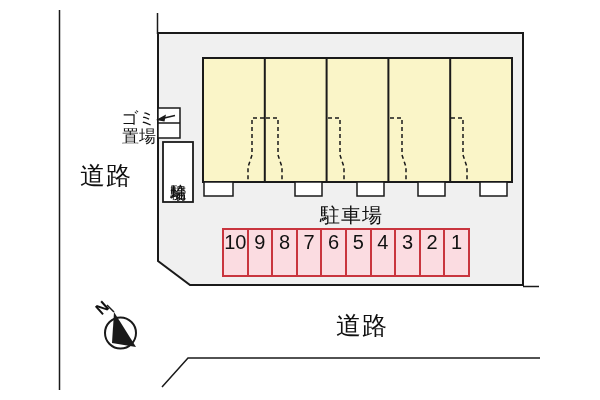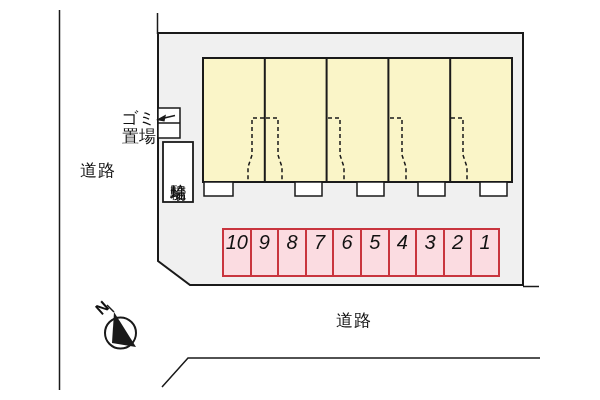--- a/index.html
+++ b/index.html
@@ -14,29 +14,29 @@
   #canvas{position:relative;width:600px;height:400px;background:#ffffff;overflow:hidden;padding-left:45px;}
   #plan-svg{position:absolute;left:0;top:0;}
   .ln{stroke:var(--outline);stroke-width:1.5;fill:none}
   .ln2{stroke:var(--outline);stroke-width:2;fill:none}
   .site{fill:var(--site-fill);stroke:var(--outline);stroke-width:2}
   .bldg{fill:var(--building-fill);stroke:var(--outline);stroke-width:2}
   .whitebox{fill:#ffffff;stroke:var(--outline);stroke-width:1.5}
   .dash{stroke:var(--outline);stroke-width:1.5;fill:none;stroke-dasharray:4 3}
   .needle{fill:var(--outline);stroke:none}
   .lbl{position:absolute;color:#111;white-space:nowrap;line-height:1.05;}
-  .lbl-road{font-size:17px;letter-spacing:1px;}
+  .lbl-road{font-size:25px;letter-spacing:1px;}
   .lbl-garbage{font-size:17px;text-align:right;line-height:18px;}
   .lbl-garbage span{display:block;}
   .lbl-bicycle{left:163px;top:142px;width:30px;height:60px;display:flex;align-items:center;justify-content:center;
     writing-mode:vertical-rl;text-orientation:upright;font-size:16px;letter-spacing:1px;}
   .lbl-parking-title{font-size:20px;letter-spacing:1px;}
   .lbl-north{font-size:16px;font-weight:bold;transform:rotate(-42deg);}
-  #parking-lot{position:absolute;left:222px;top:228px;width:278px;height:49px;
-    border:2px solid var(--parking-border);display:flex;font-style:italic;}
+  #parking-lot{position:absolute;left:222px;top:228px;width:248px;height:49px;
+    border:2px solid var(--parking-border);display:flex;}
   .parking-space{flex:1;background:var(--parking-fill);border-right:2px solid var(--parking-border);
     display:flex;justify-content:center;align-items:flex-start;padding-top:1px;}
   .parking-space:last-child{border-right:none;}
   .parking-space .num{font-size:20px;color:#111;}
 </style>
 </head>
 <body>
 
 <div id="canvas">
 
@@ -86,20 +86,21 @@
 
   <div class="lbl lbl-garbage" style="left:112px;top:110px;width:44px;">
     <span>ゴミ</span>
     <span>置場</span>
   </div>
 
   <div class="lbl lbl-bicycle">駐輪場</div>
 
   <div class="lbl lbl-road" style="left:80px;top:162px;">道路</div>
 
+  <div class="lbl lbl-parking-title" style="left:320px;top:205px;">駐車場</div>
 
   <div class="lbl lbl-road" style="left:336px;top:312px;">道路</div>
 
   <div class="lbl lbl-north" style="left:97px;top:300px;">N</div>
 
   <div id="parking-lot">
     <div class="parking-space">
       <span class="num">10</span>
     </div>
     <div class="parking-space">

